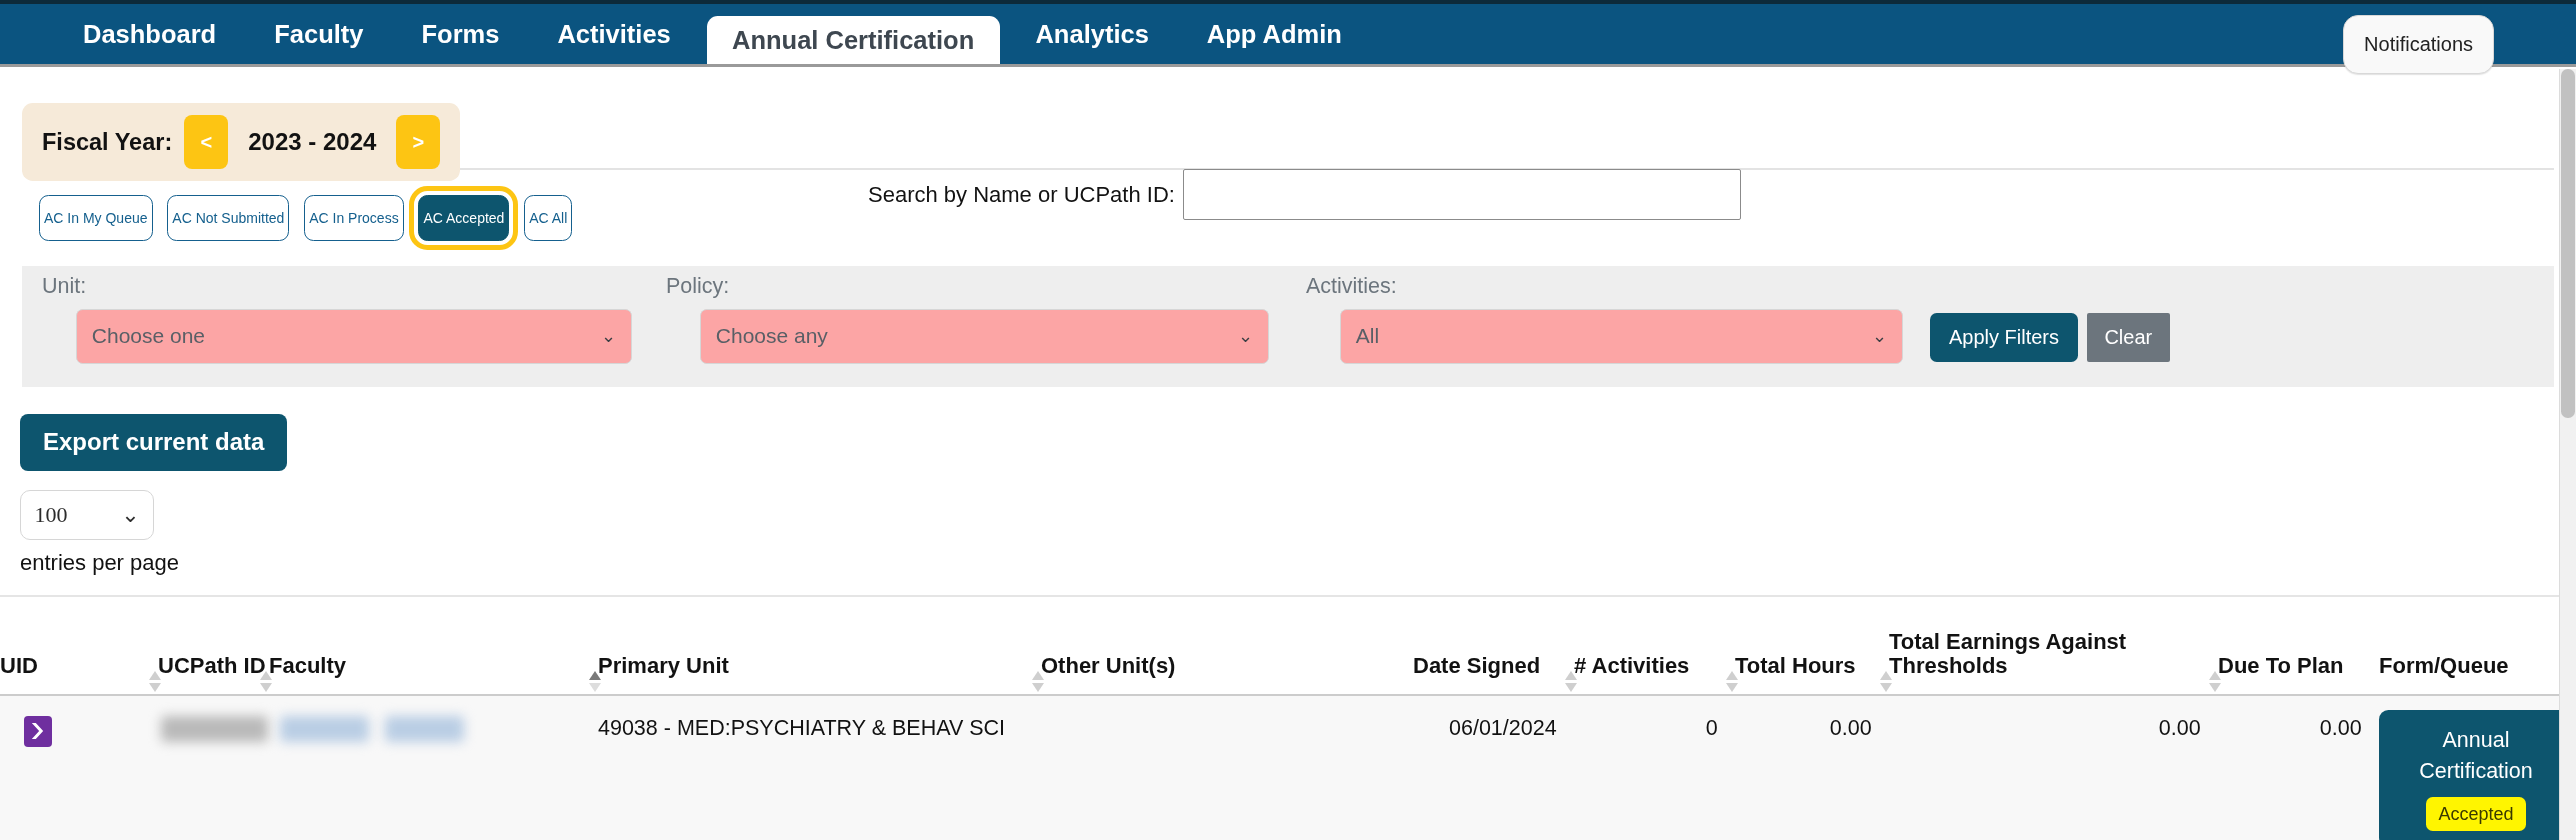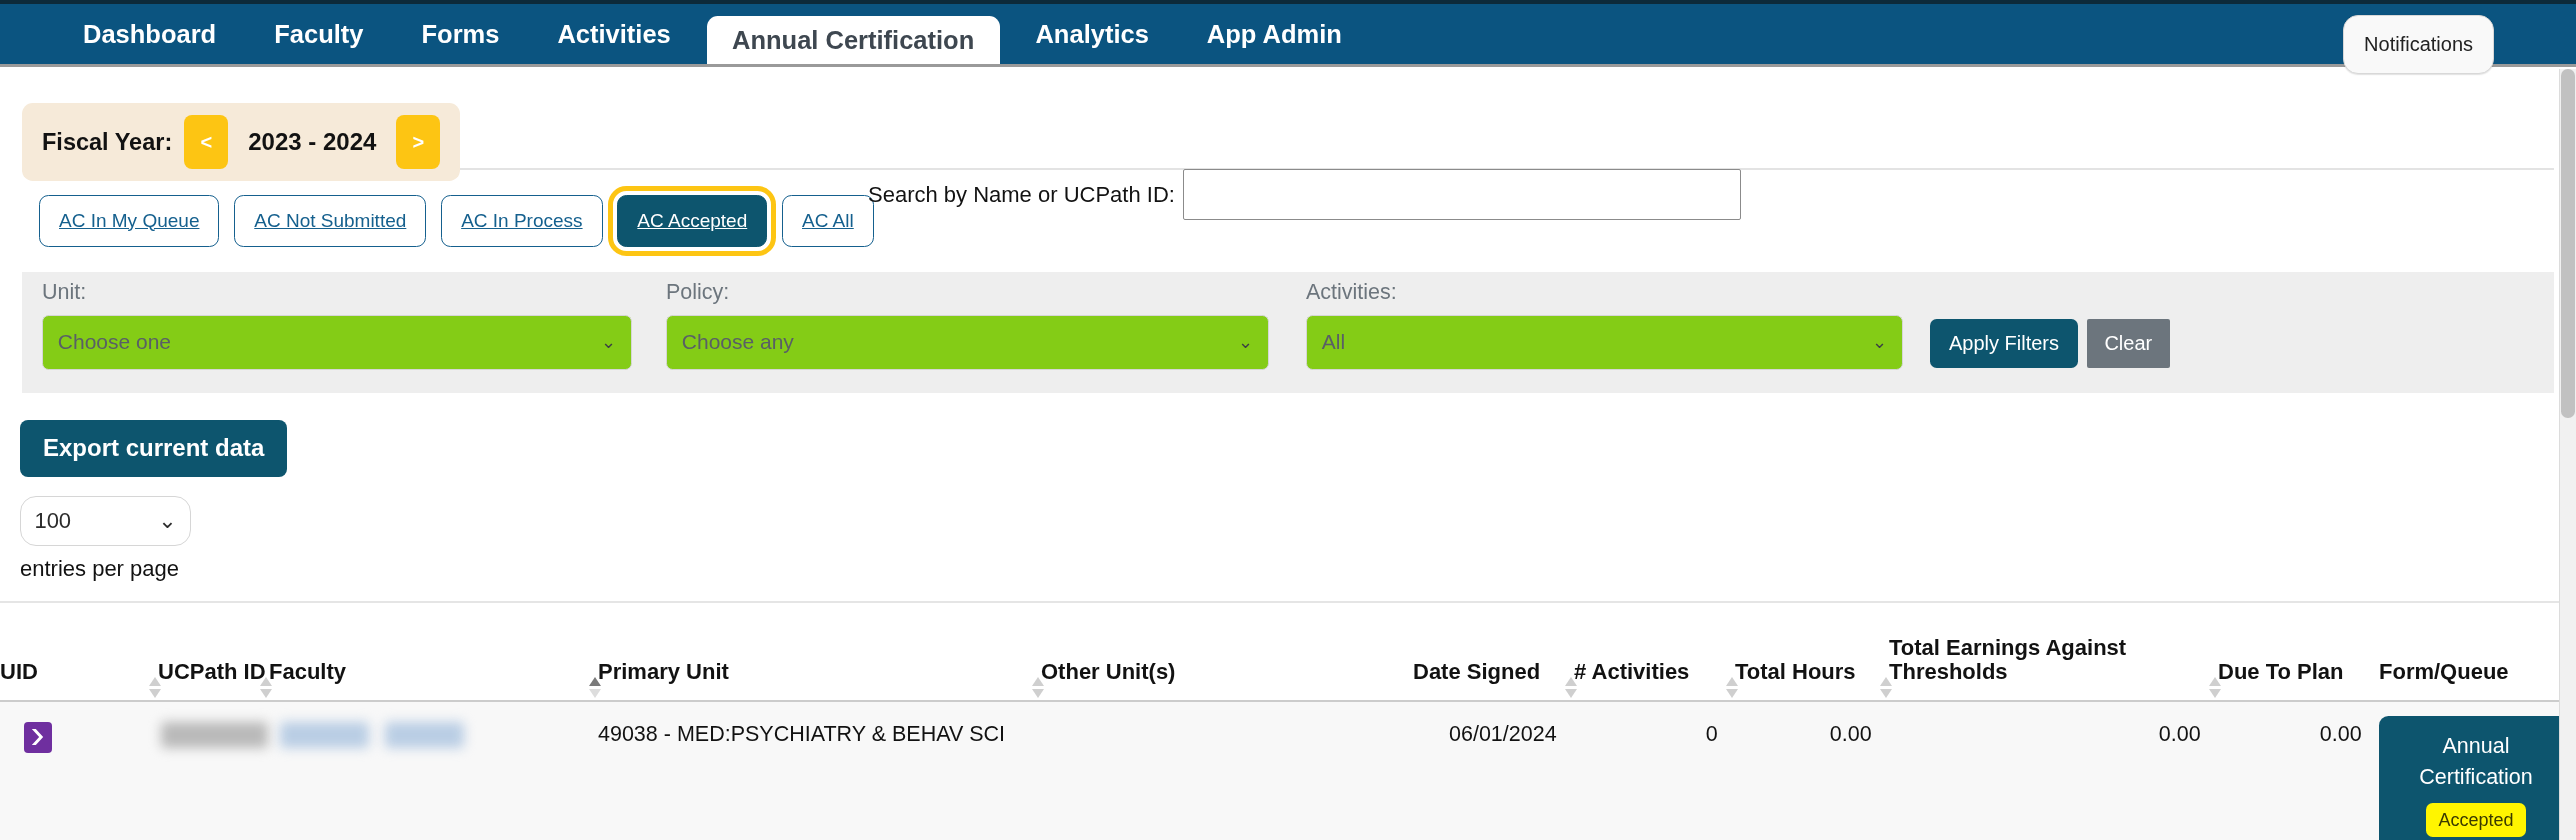--- a/index.html
+++ b/index.html
@@ -135,26 +135,25 @@
     display: flex;
     align-items: center;
     padding: 25px 0 25px 39px;
     gap: 14.8px;
   }
   .actab {
     border: 0.7px solid #15608e;
     border-radius: 9.4px;
     background: #ffffff;
     color: #15608e;
-    font-size: 19px;
-    padding: 14px 19px;
-    white-space: nowrap;
-    cursor: pointer;
-    font-family: "Liberation Sans", sans-serif;
-    text-decoration: underline;
+    font-size: 14px;
+    padding: 14px 4px;
+    white-space: nowrap;
+    cursor: pointer;
+    font-family: "Liberation Sans", sans-serif;
   }
   .actab.selected {
     background: #0d556e;
     color: #ffffff;
     border-color: #0d556e;
   }
   .actab-focus {
     outline: 5.4px solid #fdc513;
     outline-offset: 4px;
     border-radius: 9.4px;
@@ -171,31 +170,32 @@
     height: 121px;
   }
   .filter-group { display: flex; flex-direction: column; }
   .filter-label {
     font-size: 21.5px;
     color: #6c757d;
     margin-bottom: 9.4px;
   }
   .select {
     position: relative;
-    background: #84cc16;
+    background: #fca5a5;
     border: 0.7px solid #d6d6d6;
     border-radius: 6.7px;
     height: 55px;
     display: flex; align-items: center;
     padding: 0 14.8px;
     font-size: 21px;
     color: #595f66;
     cursor: pointer;
     white-space: nowrap;
     overflow: hidden;
+    margin-left: 34px;
   }
   .select .chev {
     position: absolute;
     right: 14.8px;
     font-size: 18px;
     color: #3b3f44;
   }
   .g-unit { width: 590px; margin-right: 34px; }
   .g-policy { width: 603px; margin-right: 37px; }
   .g-activities { width: 597px; margin-right: 27px; }
@@ -231,30 +231,31 @@
     border-radius: 8px;
     font-size: 24px;
     font-weight: bold;
     padding: 14.8px 23px;
     cursor: pointer;
     white-space: nowrap;
     font-family: "Liberation Sans", sans-serif;
   }
   .entries-wrap { margin-top: 19px; }
   .entries-select {
-    width: 171px; height: 50px;
+    width: 134px; height: 50px;
     border: 0.7px solid #d6d6d6;
-    border-radius: 16px;
+    border-radius: 10px;
     background: #ffffff;
     display: flex; align-items: center;
     justify-content: space-between;
     padding: 0 13.4px;
     font-size: 22px;
     color: #2c2c2c;
     cursor: pointer;
+    font-family: Liberation Serif, serif;
   }
   .entries-label {
     font-size: 22px;
     color: #121212;
     margin-top: 9.4px;
   }
 
   
   .table-wrap {
     margin: 19px 0 0 0;

